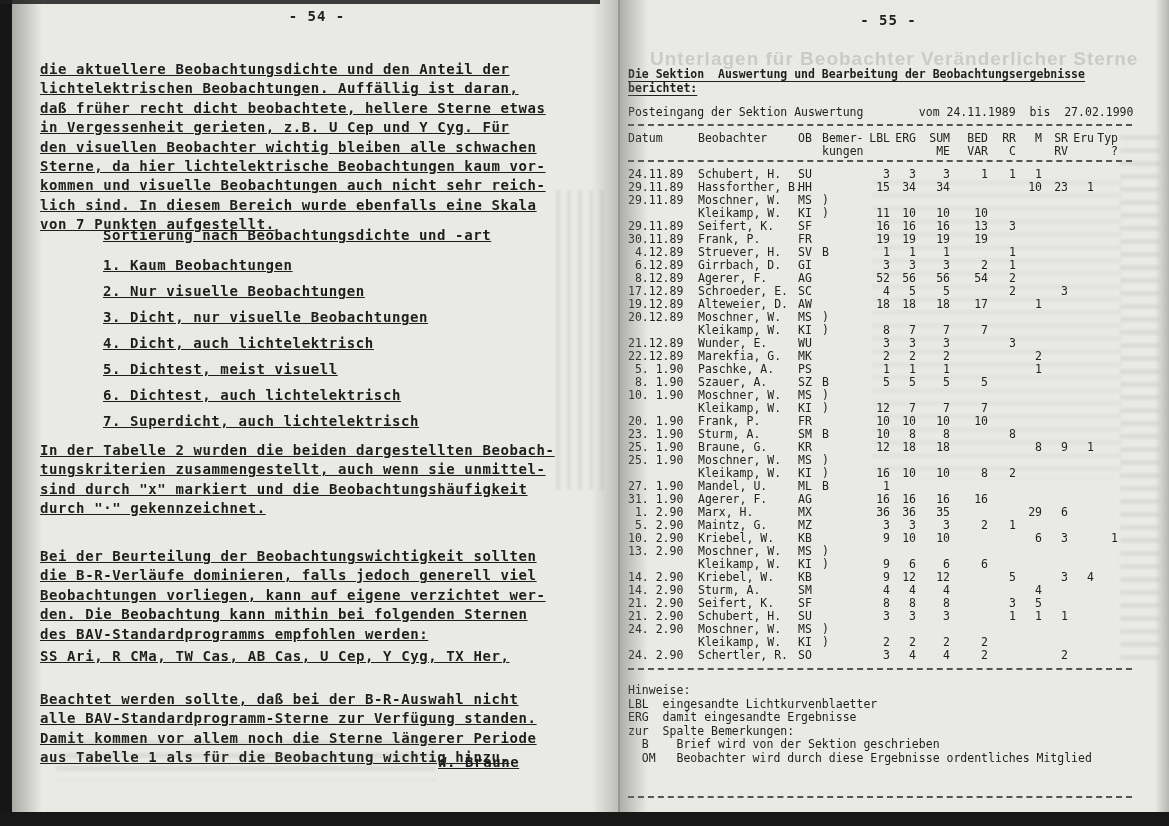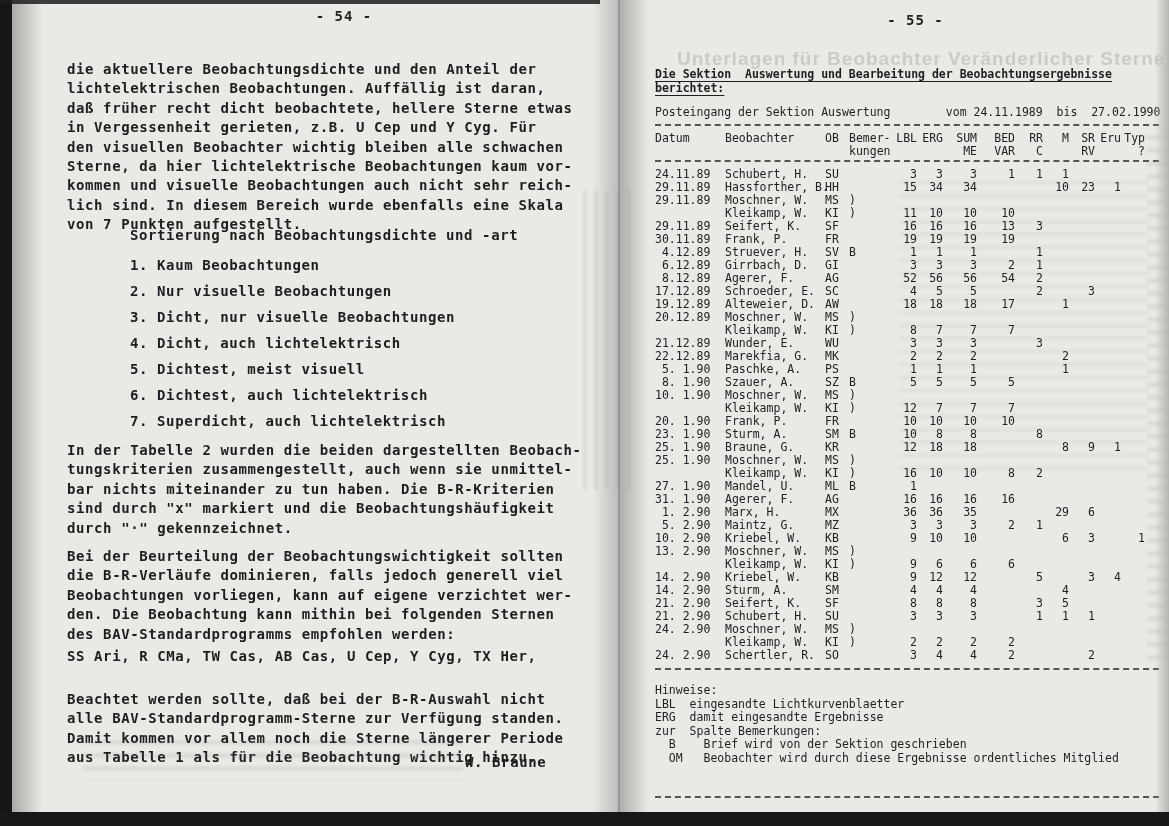--- a/index.html
+++ b/index.html
@@ -10,27 +10,27 @@
   .edge-left-grad{position:absolute;left:12px;top:0;width:30px;height:100%;
      background:linear-gradient(to right,#a9a9a6,rgba(233,233,230,0));}
   .edge-top{position:absolute;left:0;top:0;width:600px;height:4px;background:#1d1d1d;opacity:.85;}
   .edge-bottom{position:absolute;left:0;bottom:0;width:100%;height:14px;background:#181818;}
   .edge-right{position:absolute;right:0;top:0;width:14px;height:100%;
      background:linear-gradient(to left,#b5b5b2,rgba(233,233,230,0));}
   .gutter{position:absolute;left:592px;top:0;width:56px;height:100%;
      background:linear-gradient(to right,rgba(233,233,230,0),rgba(140,140,138,.45) 45%,rgba(120,120,118,.5) 52%,rgba(233,233,230,0));}
   .gutter-line{position:absolute;left:618px;top:0;width:2px;height:100%;background:rgba(90,90,88,.35);}
   
-  .page{position:absolute;top:0;height:622px;margin-left:27px;}
+  .page{position:absolute;top:0;height:622px;}
   #page-54{left:36px;width:562px;background:transparent;}
   #page-55{left:622px;width:533px;background:transparent;}
   .pagenum{position:absolute;width:100%;text-align:center;font-size:14px;font-weight:bold;letter-spacing:1px;}
   
   .lp{position:absolute;left:4px;font-size:14px;font-weight:bold;letter-spacing:.6px;
-      color:#1e1e1e;}
+      color:#1e1e1e;text-decoration:underline;}
   .lp .line{white-space:pre;height:19.4px;line-height:19.4px;}
   .lp.list .line{height:26px;line-height:26px;}
   
   .rp{position:absolute;left:6px;font-size:11.5px;color:#1f1f1f;}
   .rp .line{white-space:pre;height:13.5px;line-height:13.5px;}
   .rp-title{text-decoration:underline;text-underline-offset:3px;font-weight:bold;}
   .dash{position:absolute;left:6px;width:504px;height:0;border-top:2px dashed #3c3c3a;opacity:.85;}
   
   .ttable{position:absolute;left:6px;width:500px;font-size:11.5px;}
   .trow{display:grid;grid-template-columns:70px 100px 24px 38px 30px 26px 34px 38px 28px 26px 26px 26px 24px;
@@ -71,21 +71,20 @@
         <div class="line">2. Nur visuelle Beobachtungen</div>
         <div class="line">3. Dicht, nur visuelle Beobachtungen</div>
         <div class="line">4. Dicht, auch lichtelektrisch</div>
         <div class="line">5. Dichtest, meist visuell</div>
         <div class="line">6. Dichtest, auch lichtelektrisch</div>
         <div class="line">7. Superdicht, auch lichtelektrisch</div>
       </div>
     <div class="lp" style="top:441px;">
         <div class="line">In der Tabelle 2 wurden die beiden dargestellten Beobach-</div>
         <div class="line">tungskriterien zusammengestellt, auch wenn sie unmittel-</div>
-        <div class="line">bar nichts miteinander zu tun haben. Die B-R-Kriterien</div>
         <div class="line">sind durch "x" markiert und die Beobachtungshäufigkeit</div>
         <div class="line">durch "·" gekennzeichnet.</div>
       </div>
     <div class="lp" style="top:547px;">
         <div class="line">Bei der Beurteilung der Beobachtungswichtigkeit sollten</div>
         <div class="line">die B-R-Verläufe dominieren, falls jedoch generell viel</div>
         <div class="line">Beobachtungen vorliegen, kann auf eigene verzichtet wer-</div>
         <div class="line">den. Die Beobachtung kann mithin bei folgenden Sternen</div>
         <div class="line">des BAV-Standardprogramms empfohlen werden:</div>
       </div>

